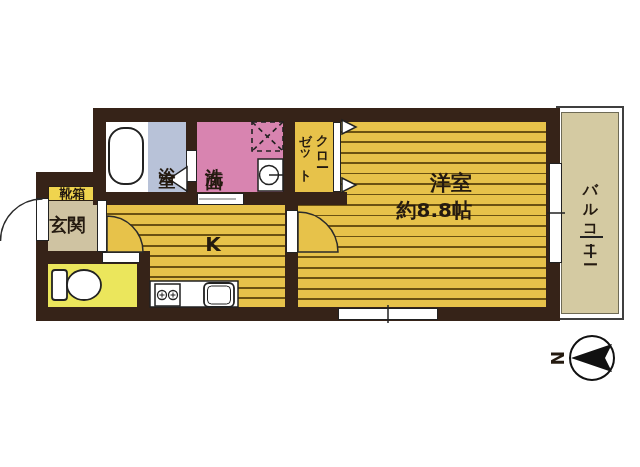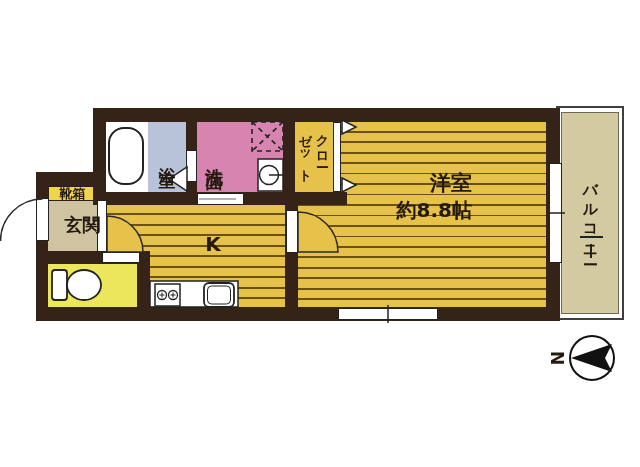--- a/index.html
+++ b/index.html
@@ -120,21 +120,21 @@
     <g>
       <circle cx="592" cy="358" r="22" fill="#ffffff" stroke="#111" stroke-width="2"></circle>
       <path d="M571 358 L612 344 L605 358 L612 372 Z" fill="#111"></path>
     </g>
   </svg>
 
   <div class="abs vtext" style="left:157px;top:127px;width:22px;height:62px;font-size:17px;letter-spacing:5px;">浴室</div>
   <div class="abs vtext" style="left:202px;top:127px;width:24px;height:64px;font-size:18px;letter-spacing:6px;">洗面</div>
   <div class="abs vtext" style="left:296px;top:125px;width:36px;height:56px;font-size:13px;letter-spacing:3px;line-height:17px;">クローゼット</div>
   <div class="abs label" style="left:48px;top:186px;width:49px;height:15px;font-size:13px;font-weight:700;">靴箱</div>
-  <div class="abs label" style="left:49px;top:213px;width:67px;height:24px;font-size:18px;">玄関</div>
+  <div class="abs label" style="left:34px;top:213px;width:67px;height:24px;font-size:18px;">玄関</div>
   <div class="abs label" style="left:200px;top:231px;width:26px;height:26px;font-size:20px;font-weight:700;">K</div>
   <div class="abs" style="left:328px;top:170px;width:144px;height:56px;text-align:right;font-weight:600;">
     <div style="font-size:21px;line-height:27px;">洋室</div>
     <div style="font-size:20px;line-height:26px;">約8.8帖</div>
   </div>
   <div class="abs vtext" style="left:580px;top:160px;width:20px;height:112px;font-size:15px;letter-spacing:4px;">バルコニー</div>
   <div class="abs label" style="left:548px;top:347px;width:20px;height:22px;font-size:17px;font-weight:700;transform:rotate(-90deg);">N</div>
 
 </div>
 

